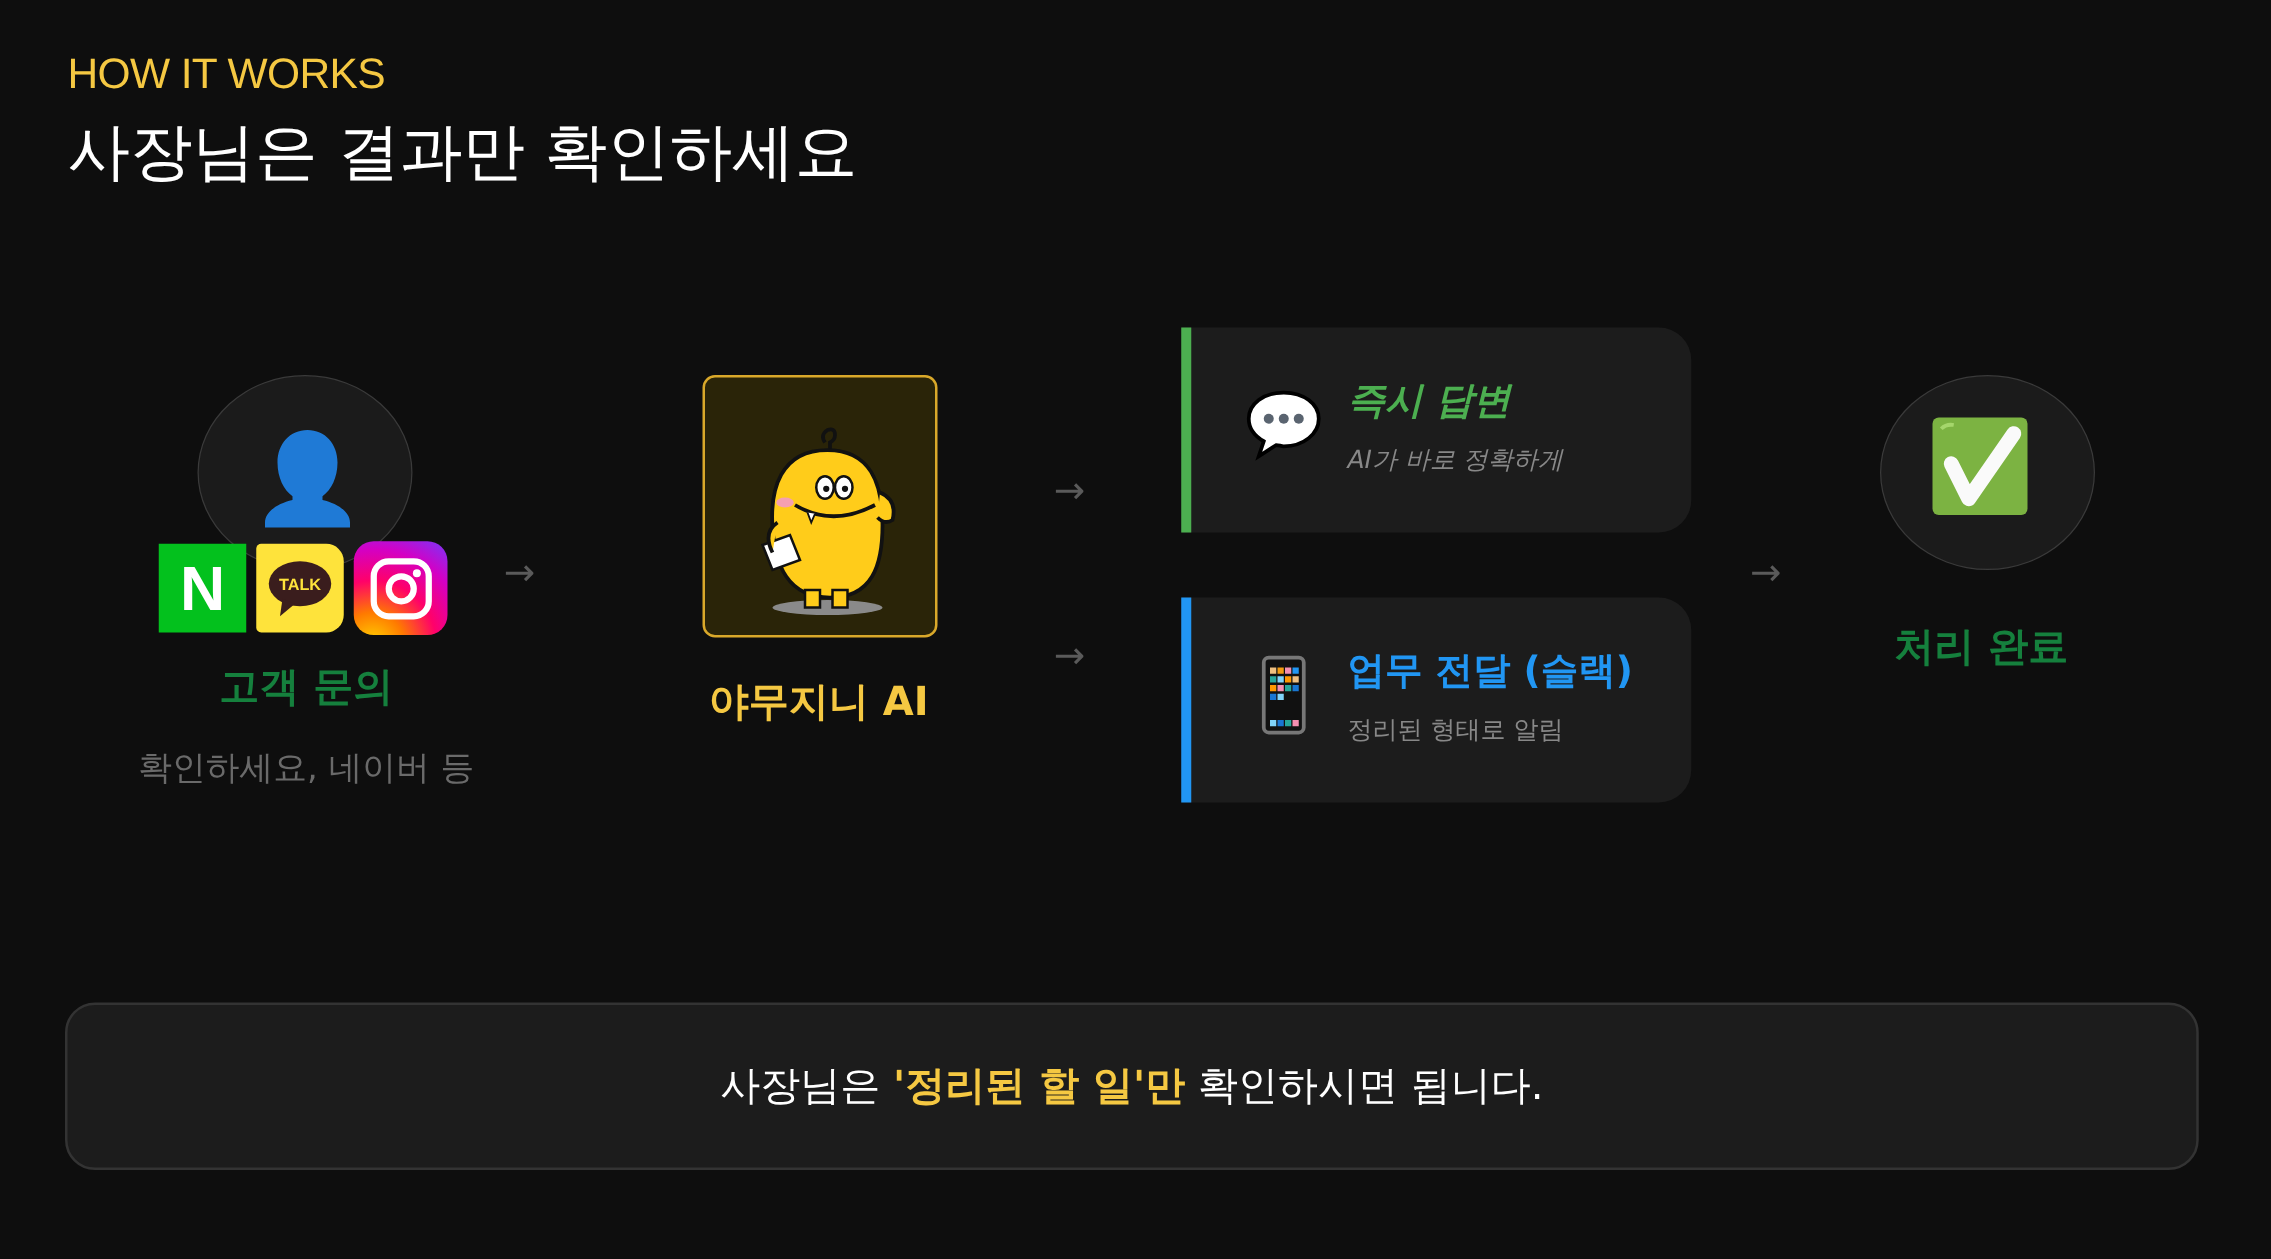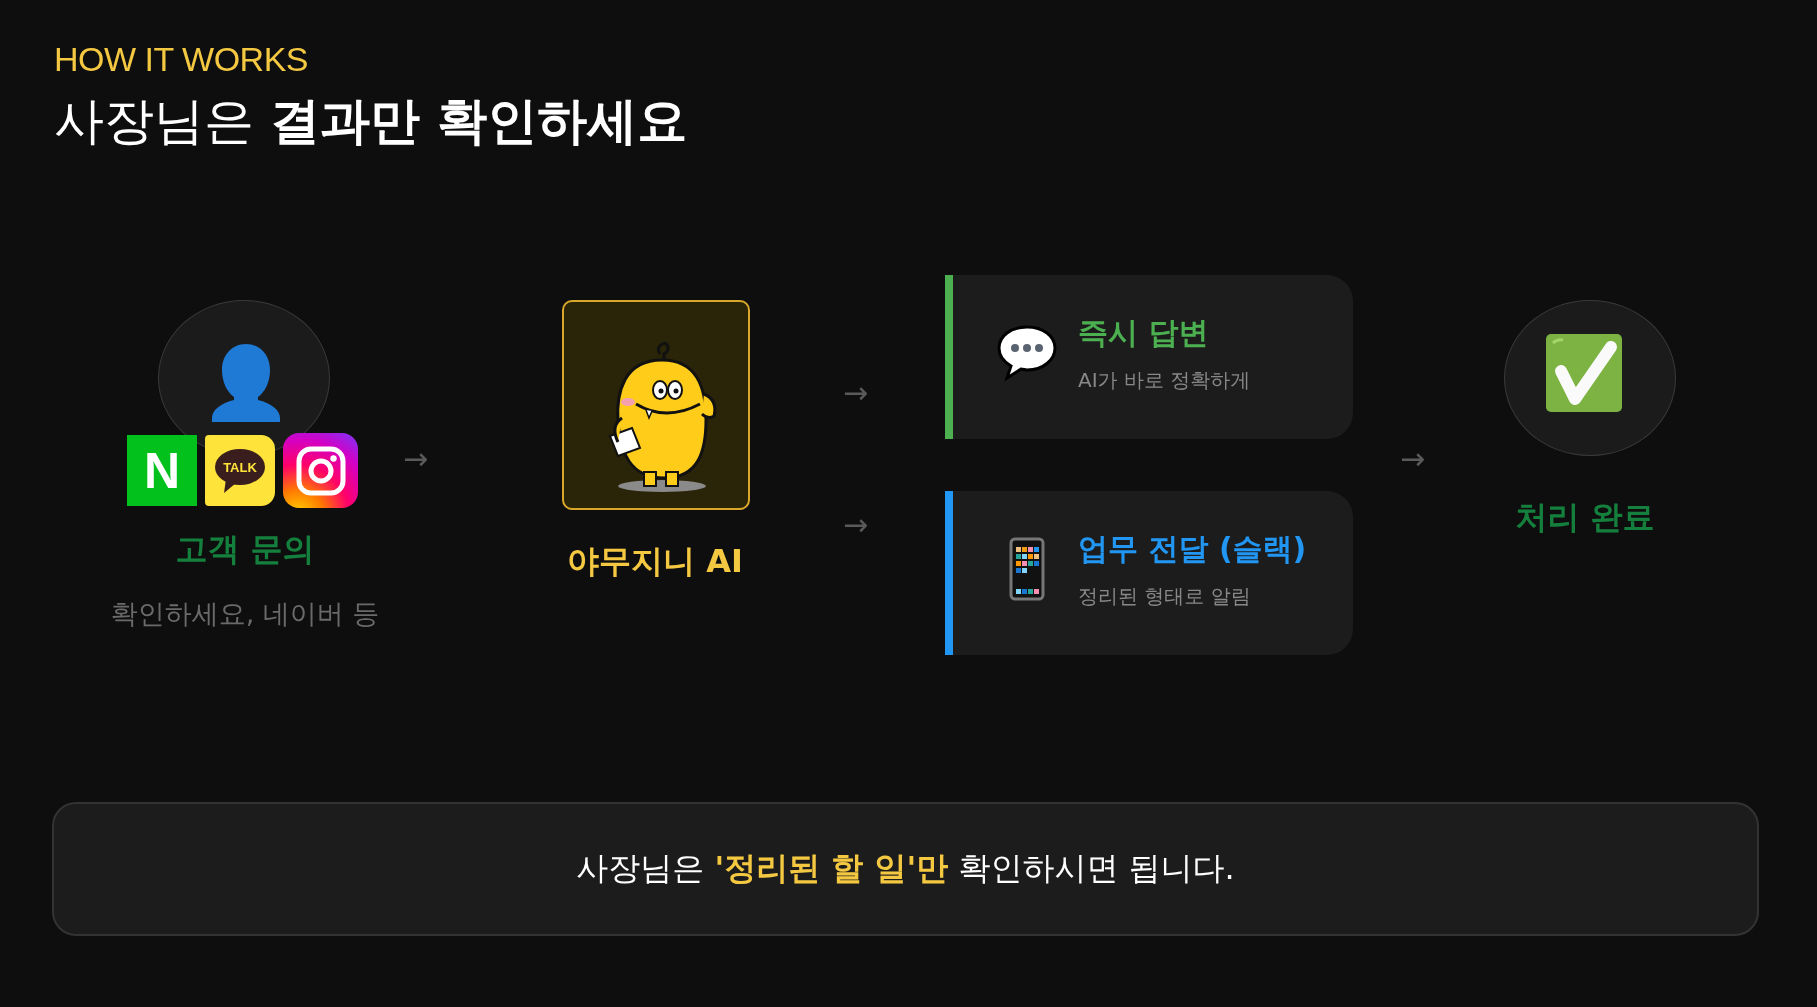--- a/index.html
+++ b/index.html
@@ -1,21 +1,21 @@
 <!DOCTYPE html>
 <html><head>
 <meta charset="utf-8">
 <style>
   html,body{margin:0;padding:0;}
   body{width:1817px;height:1007px;background:#0e0e0e;position:relative;overflow:hidden;
        font-family:"DejaVu Sans","Liberation Sans",sans-serif;color:#fff;}
   .abs{position:absolute;}
   .eyebrow{left:54px;top:40px;font-family:"Liberation Sans",sans-serif;font-size:34px;color:#f5c842;letter-spacing:-0.5px;}
   .title{left:54px;top:88px;font-size:50px;color:#fff;white-space:nowrap;}
-  .title .bold{font-weight:bold;}
+  .title .bold{font-weight:normal;}
   .circle{width:170px;height:154px;border-radius:50%;background:#1b1b1b;border:1.5px solid #3a3a3a;}
   .node-label{font-size:32px;font-weight:bold;color:#15803d;text-align:center;white-space:nowrap;}
   .node-sub{font-size:27px;color:#6a6a6a;text-align:center;white-space:nowrap;}
   .arrow{font-size:30px;color:#5a5a5a;line-height:1;}
   .brand{position:absolute;top:435px;width:70px;height:71px;display:flex;align-items:center;justify-content:center;}
   .naver{left:127px;background:#03c11d;}
   .naver span{font-family:"Liberation Sans",sans-serif;font-weight:bold;font-size:50px;color:#fff;}
   .kakao{left:205px;background:#fee33b;border-radius:4px 14px 14px 4px;}
   .insta{left:283px;top:433px;width:75px;height:75px;border-radius:16px;
          background:radial-gradient(circle at 20% 110%,#ffd600 0%,#ff7a00 25%,#ff0169 50%,#d300c5 75%,#7638fa 100%);}
@@ -79,35 +79,35 @@
     <ellipse cx="64" cy="100" rx="7" ry="4" fill="#f5a0b0"></ellipse>
     <path d="M46 134 l22 -8 l8 20 l-22 8z" fill="#fff" stroke="#111" stroke-width="2"></path>
     <path d="M58 116 q-12 8 -4 24" fill="#ffcc1a" stroke="#111" stroke-width="3"></path>
   </svg>
 </div>
 <div class="abs ai-label">야무지니 AI</div>
 
 <div class="abs arrow" style="left:843px;top:378px;">→</div>
 <div class="abs arrow" style="left:843px;top:510px;">→</div>
 
-<div class="abs card" style="top:275px;">
+<div class="abs card" style="top:262px;font-style:italic;">
   <div class="bar" style="background:#4caf50;"></div>
   <div class="icon">
     <svg width="64" height="60" viewBox="0 0 64 60">
       <path d="M32 4C16 4 4 13 4 25c0 8 5 14 12 18l-4 12 14-9c2 0 4 1 6 1 16 0 28-10 28-22S48 4 32 4z" fill="#fff" stroke="#000" stroke-width="3"></path>
       <circle cx="20" cy="25" r="4" fill="#5a6470"></circle>
         <circle cx="32" cy="25" r="4" fill="#5a6470"></circle>
         <circle cx="44" cy="25" r="4" fill="#5a6470"></circle>
     </svg>
   </div>
   <div class="ctitle" style="color:#4caf50;">즉시 답변</div>
   <div class="csub">AI가 바로 정확하게</div>
 </div>
 
-<div class="abs card" style="top:478px;margin-top:13px;">
+<div class="abs card" style="top:478px;">
   <div class="bar" style="background:#2196f3;"></div>
   <div class="icon">
     <svg width="36" height="64" viewBox="0 0 36 64">
       <rect x="2" y="2" width="32" height="60" rx="4" fill="#111" stroke="#777" stroke-width="3"></rect>
       <g>
         <rect x="7" y="10" width="5" height="5" fill="#f0c080"></rect>
           <rect x="13" y="10" width="5" height="5" fill="#f39c12"></rect>
           <rect x="19" y="10" width="5" height="5" fill="#f48fb1"></rect>
           <rect x="25" y="10" width="5" height="5" fill="#2196f3"></rect>
         <rect x="7" y="17" width="5" height="5" fill="#26a69a"></rect>

